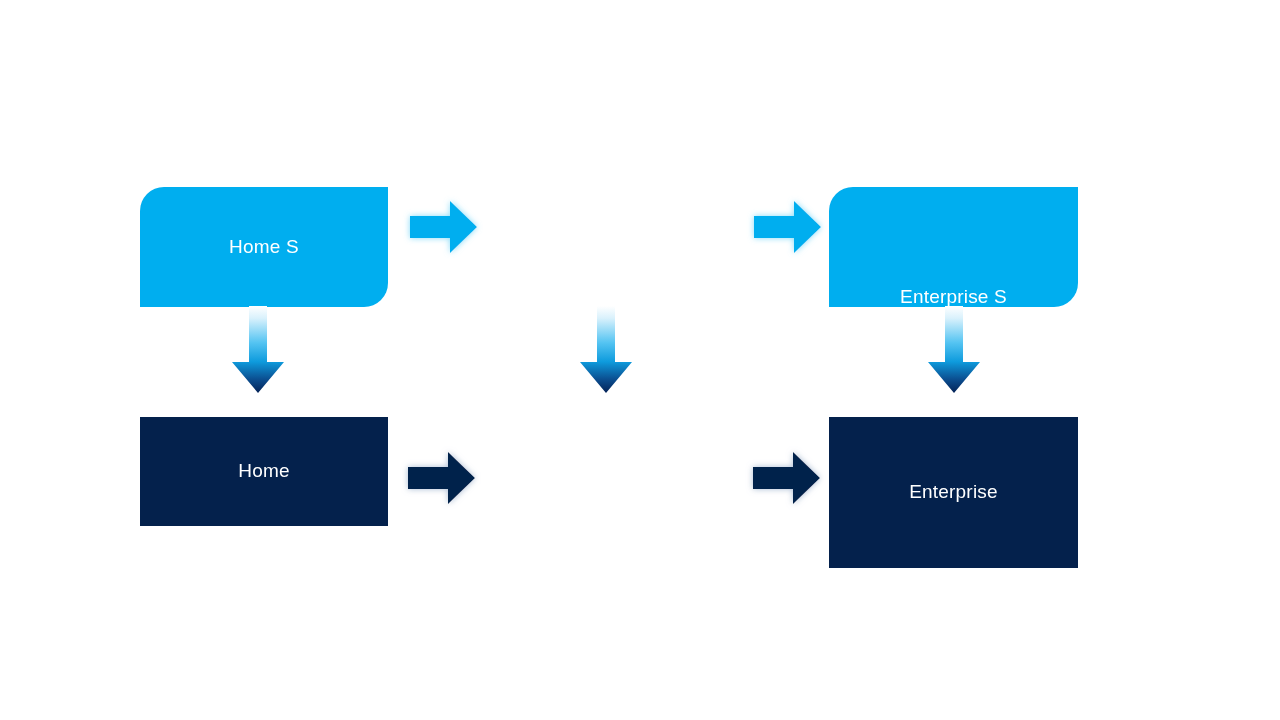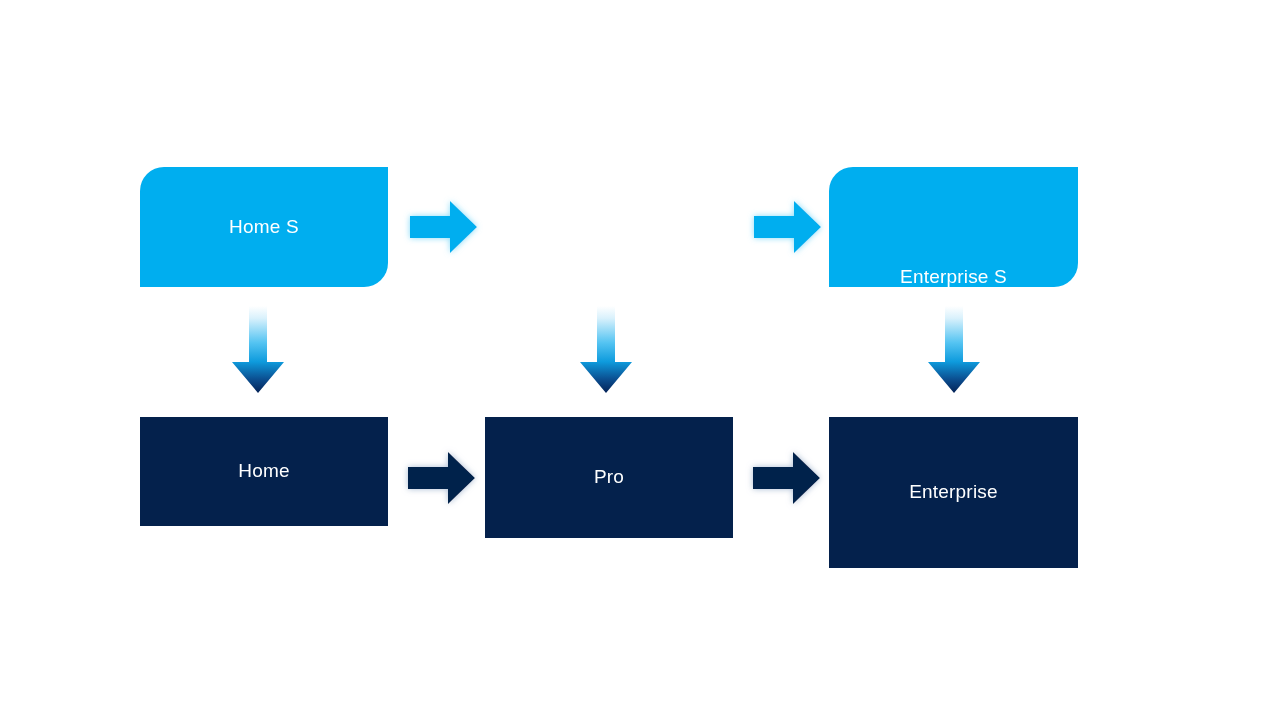--- a/index.html
+++ b/index.html
@@ -43,20 +43,21 @@
     display: block;
     text-align: center;
     position: relative;
     top: -1px;
   }
 
   
   .tier-top {
     background: #00AEEF;
     border-radius: 24px 0 24px 0;
+    margin-top: 20px;
   }
 
   
   .tier-bottom {
     background: #04214C;
     border-radius: 0;
   }
 
   
   .h-arrow {
@@ -164,23 +165,20 @@
         </linearGradient>
       </defs>
       <path d="M19,1 L37,1 L37,57 L54,57 L28,88 L2,57 L19,57 Z" fill="url(#vgrad3)"></path>
     </svg>
   </div>
 
   <div class="node-box tier-bottom" style="left:140px; top:417px; width:248px; height:109px;">
     <span class="node-label">Home</span>
   </div>
 
-  <div class="node-box tier-bottom" style="left:485px; top:417px; width:248px; height:121px;">
-    <span class="node-label">Pro</span>
-  </div>
 
   <div class="node-box tier-bottom" style="left:829px; top:417px; width:249px; height:151px;">
     <span class="node-label">Enterprise</span>
   </div>
 
   <div class="h-arrow" style="left:404px; top:447px;">
     <svg viewBox="0 0 74 62" xmlns="http://www.w3.org/2000/svg" aria-hidden="true">
       <defs>
         <filter id="glowNavy1" x="-60%" y="-60%" width="220%" height="220%">
           <feDropShadow dx="0" dy="0" stdDeviation="3.4" flood-color="#9BB0CC" flood-opacity="0.85"></feDropShadow>

